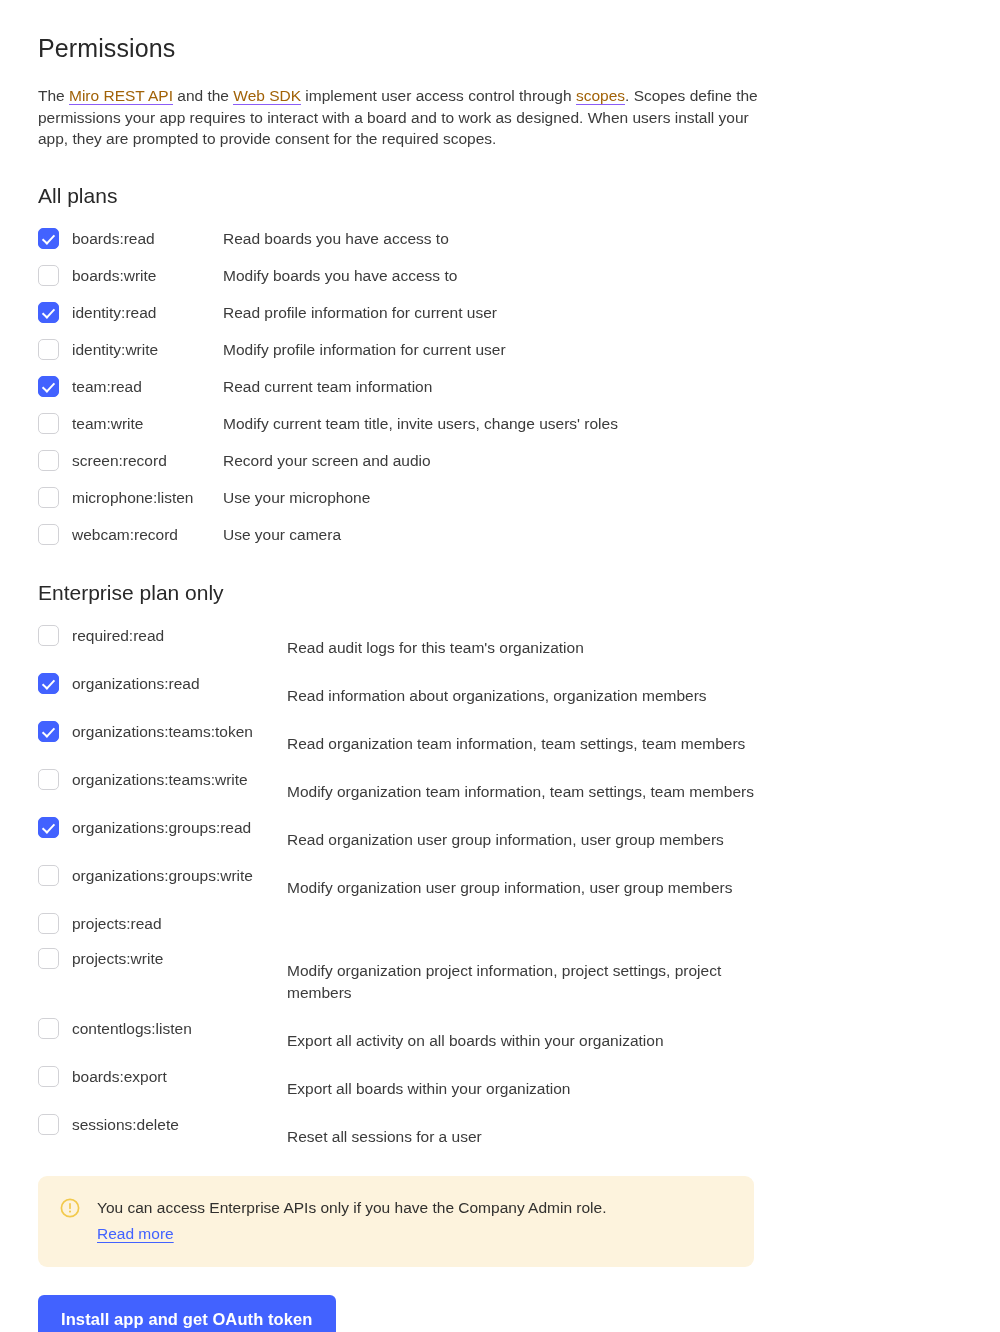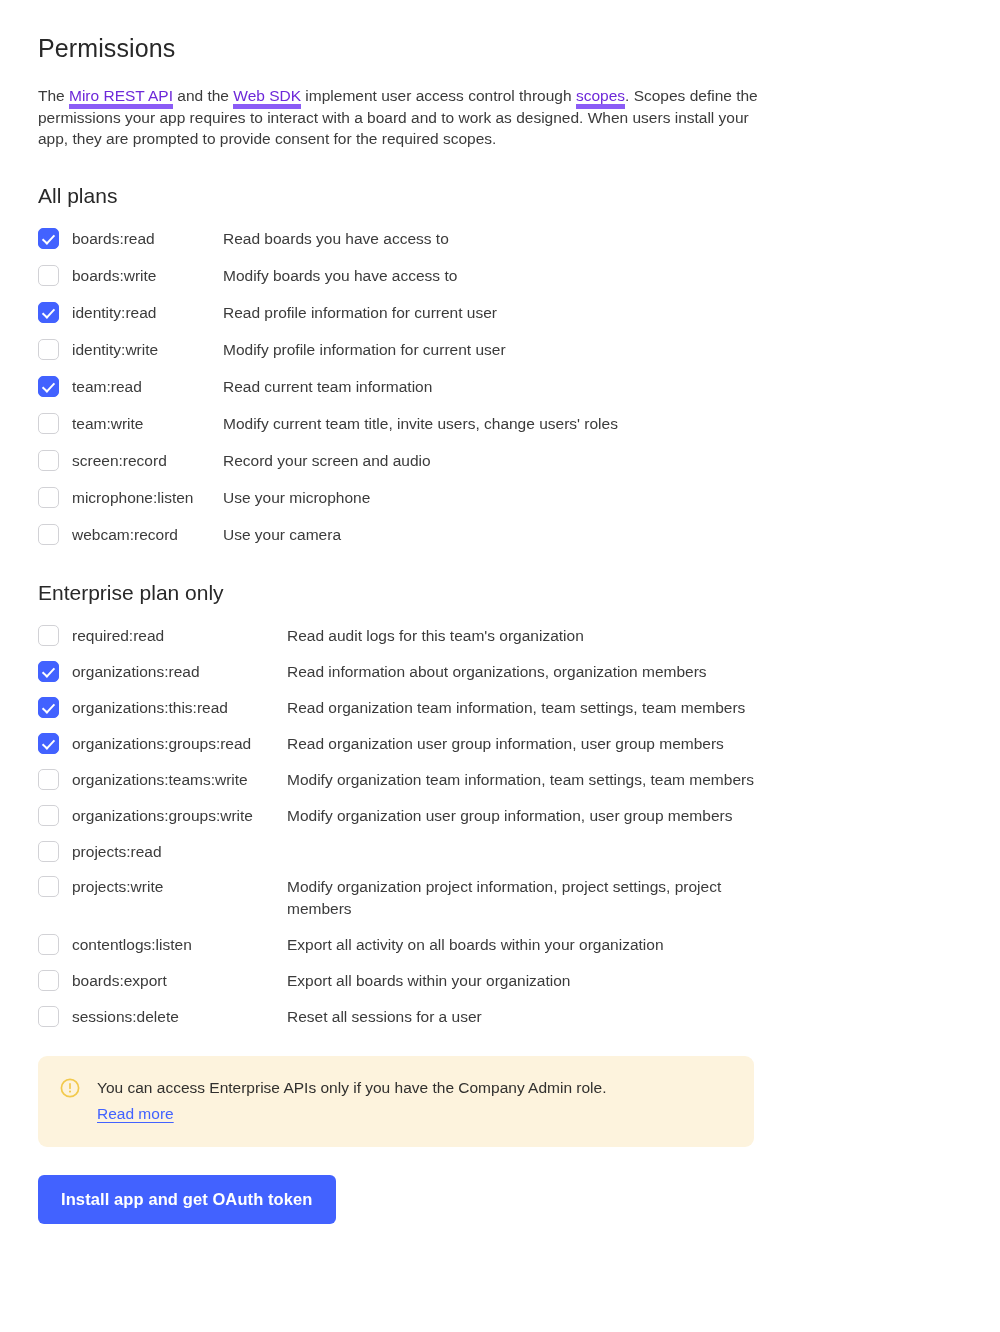--- a/index.html
+++ b/index.html
@@ -32,23 +32,23 @@
     letter-spacing: 0.1px;
   }
   .intro {
     font-size: 15.5px;
     line-height: 21.5px;
     color: #3b3b3b;
     margin: 0 0 34px 0;
     max-width: 722px;
   }
   .intro a {
-    color: #6d28d9;
+    color: #a16207;
     text-decoration: none;
-    border-bottom: 5px solid #8b5cf6;
+    border-bottom: 1px solid #8b5cf6;
     margin-top: 41px;
   }
   .section-title {
     font-size: 21px;
     font-weight: 400;
     color: #282828;
     margin: 0 0 20px 0;
   }
   .section-title.second {
     margin-top: 35px;
@@ -102,21 +102,21 @@
   .scope-desc {
     font-size: 15.5px;
     line-height: 22px;
     color: #3b3b3b;
   }
 
   
   .all-plans .scope-name  { width: 151px; }
   .all-plans .scope-desc  { width: 520px; }
   .enterprise .scope-name { width: 215px; }
-  .enterprise .scope-desc { width: 470px; }
+  .enterprise .scope-desc { width: 470px; margin-top: 12px; }
 
   .all-plans .scope-row { margin-bottom: 15px; }
   .enterprise .scope-row { margin-bottom: 14px; }
 
   
   .banner {
     margin-top: 28px;
     width: 716px;
     box-sizing: border-box;
     background: #fdf3dd;
@@ -229,32 +229,32 @@
           <div class="scope-name">required:read</div>
           <div class="scope-desc">Read audit logs for this team's organization</div>
         </div>
         <div class="scope-row">
           <div class="checkbox checked"></div>
           <div class="scope-name">organizations:read</div>
           <div class="scope-desc">Read information about organizations, organization members</div>
         </div>
         <div class="scope-row">
           <div class="checkbox checked"></div>
-          <div class="scope-name">organizations:this:read</div>
+          <div class="scope-name">organizations:teams:token</div>
           <div class="scope-desc">Read organization team information, team settings, team members</div>
+        </div>
+        <div class="scope-row">
+          <div class="checkbox"></div>
+          <div class="scope-name">organizations:teams:write</div>
+          <div class="scope-desc">Modify organization team information, team settings, team members</div>
         </div>
         <div class="scope-row">
           <div class="checkbox checked"></div>
           <div class="scope-name">organizations:groups:read</div>
           <div class="scope-desc">Read organization user group information, user group members</div>
-        </div>
-        <div class="scope-row">
-          <div class="checkbox"></div>
-          <div class="scope-name">organizations:teams:write</div>
-          <div class="scope-desc">Modify organization team information, team settings, team members</div>
         </div>
         <div class="scope-row">
           <div class="checkbox"></div>
           <div class="scope-name">organizations:groups:write</div>
           <div class="scope-desc">Modify organization user group information, user group members</div>
         </div>
         <div class="scope-row">
           <div class="checkbox"></div>
           <div class="scope-name">projects:read</div>
         </div>

